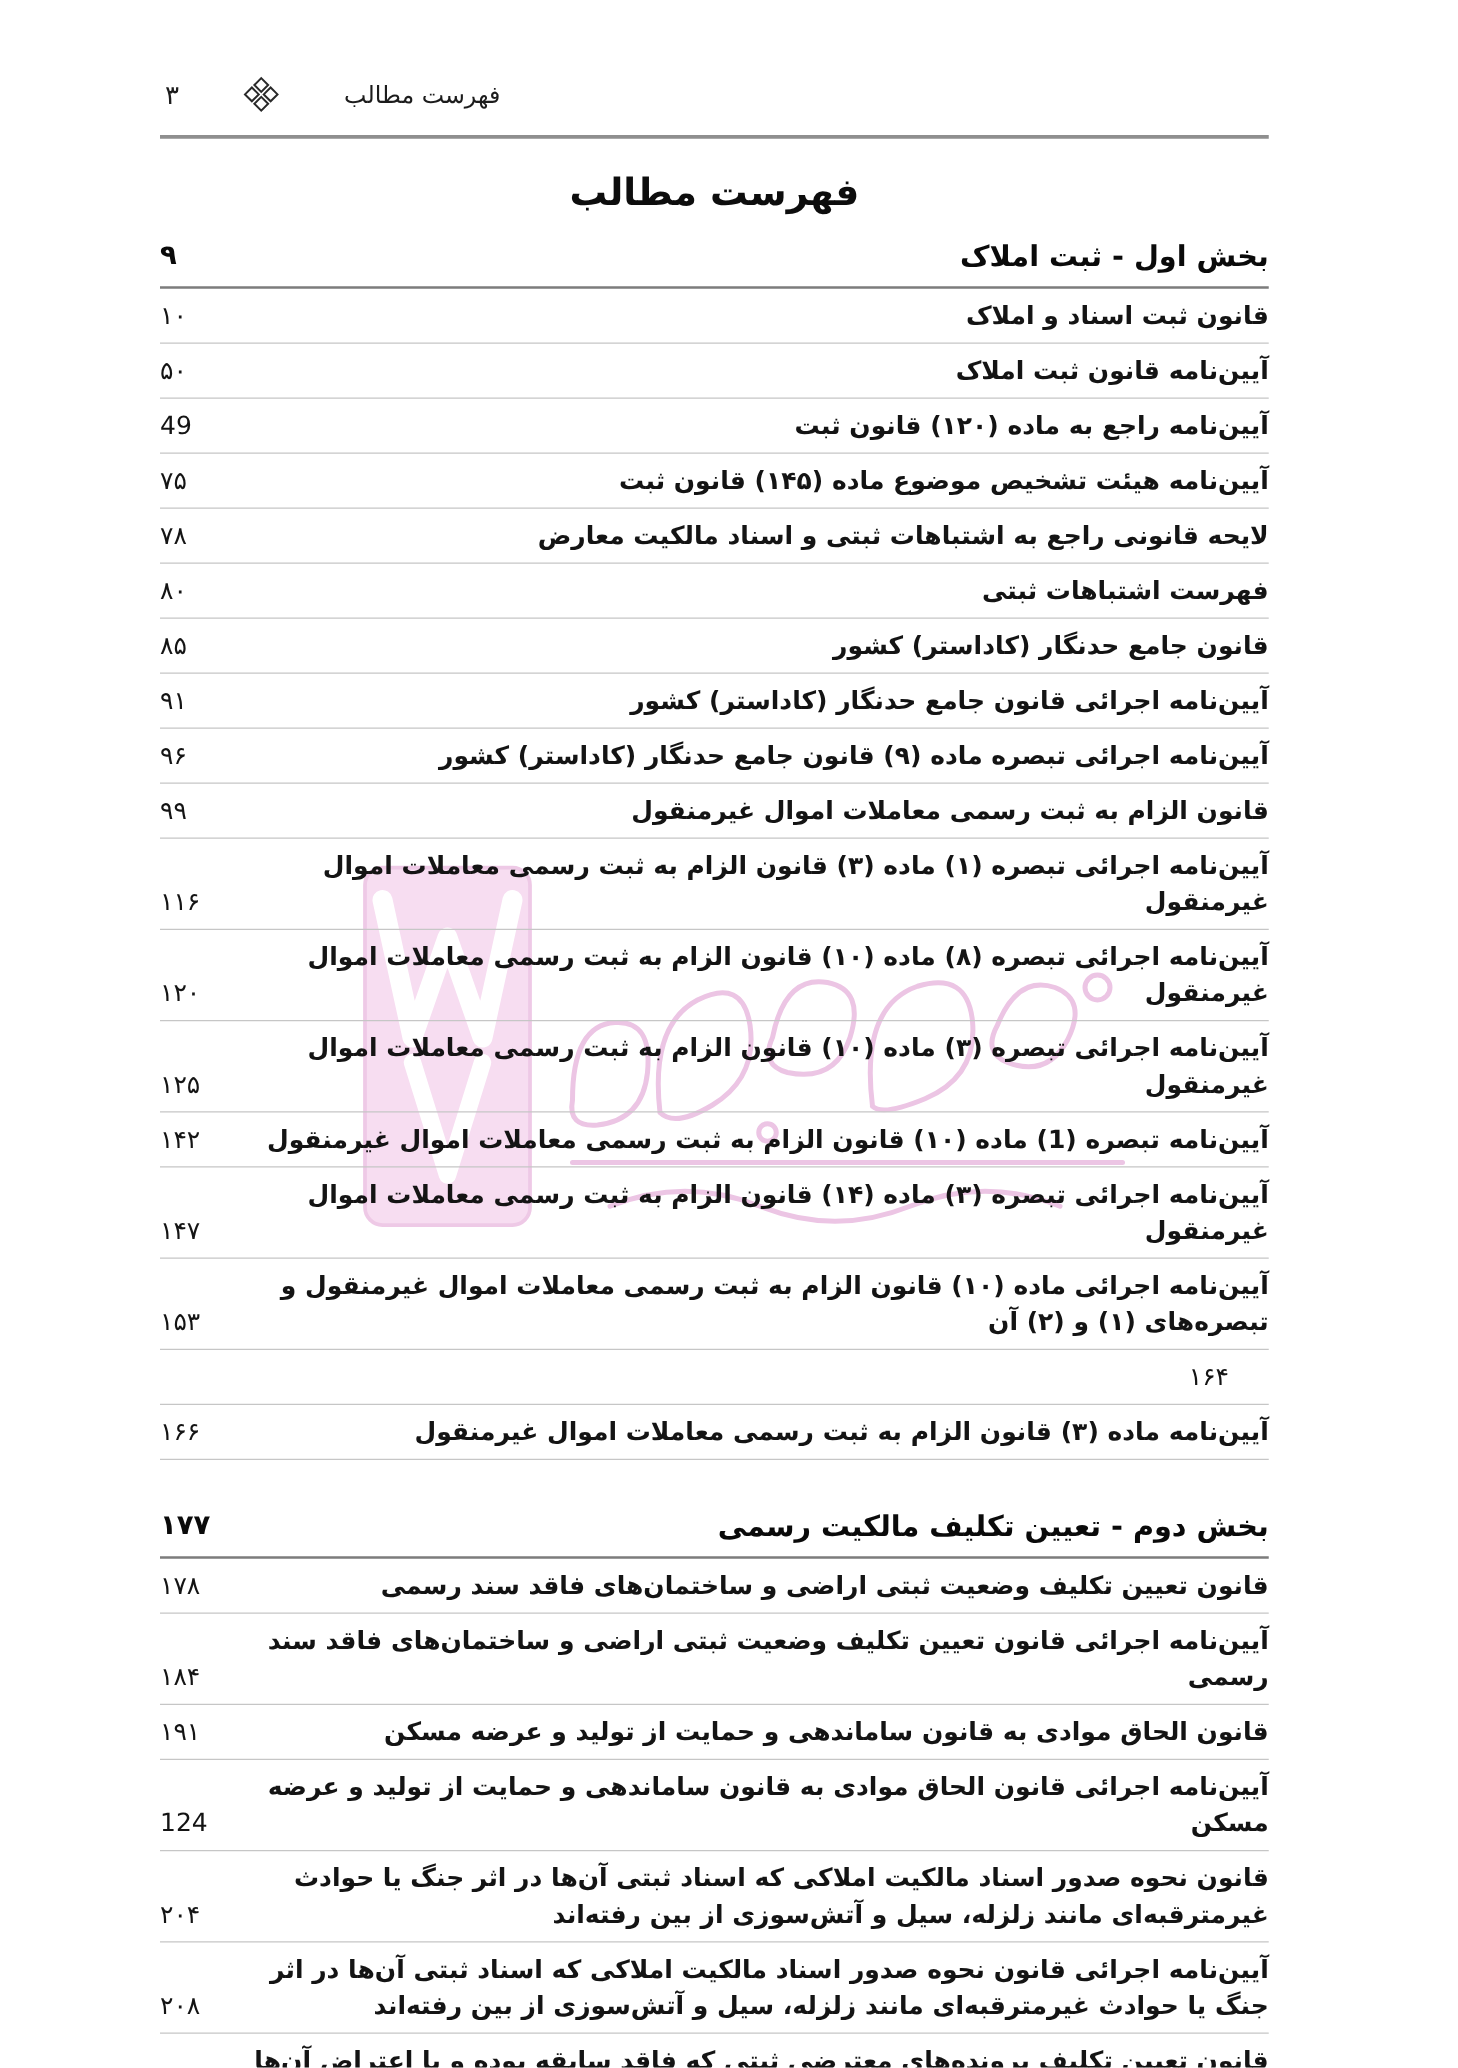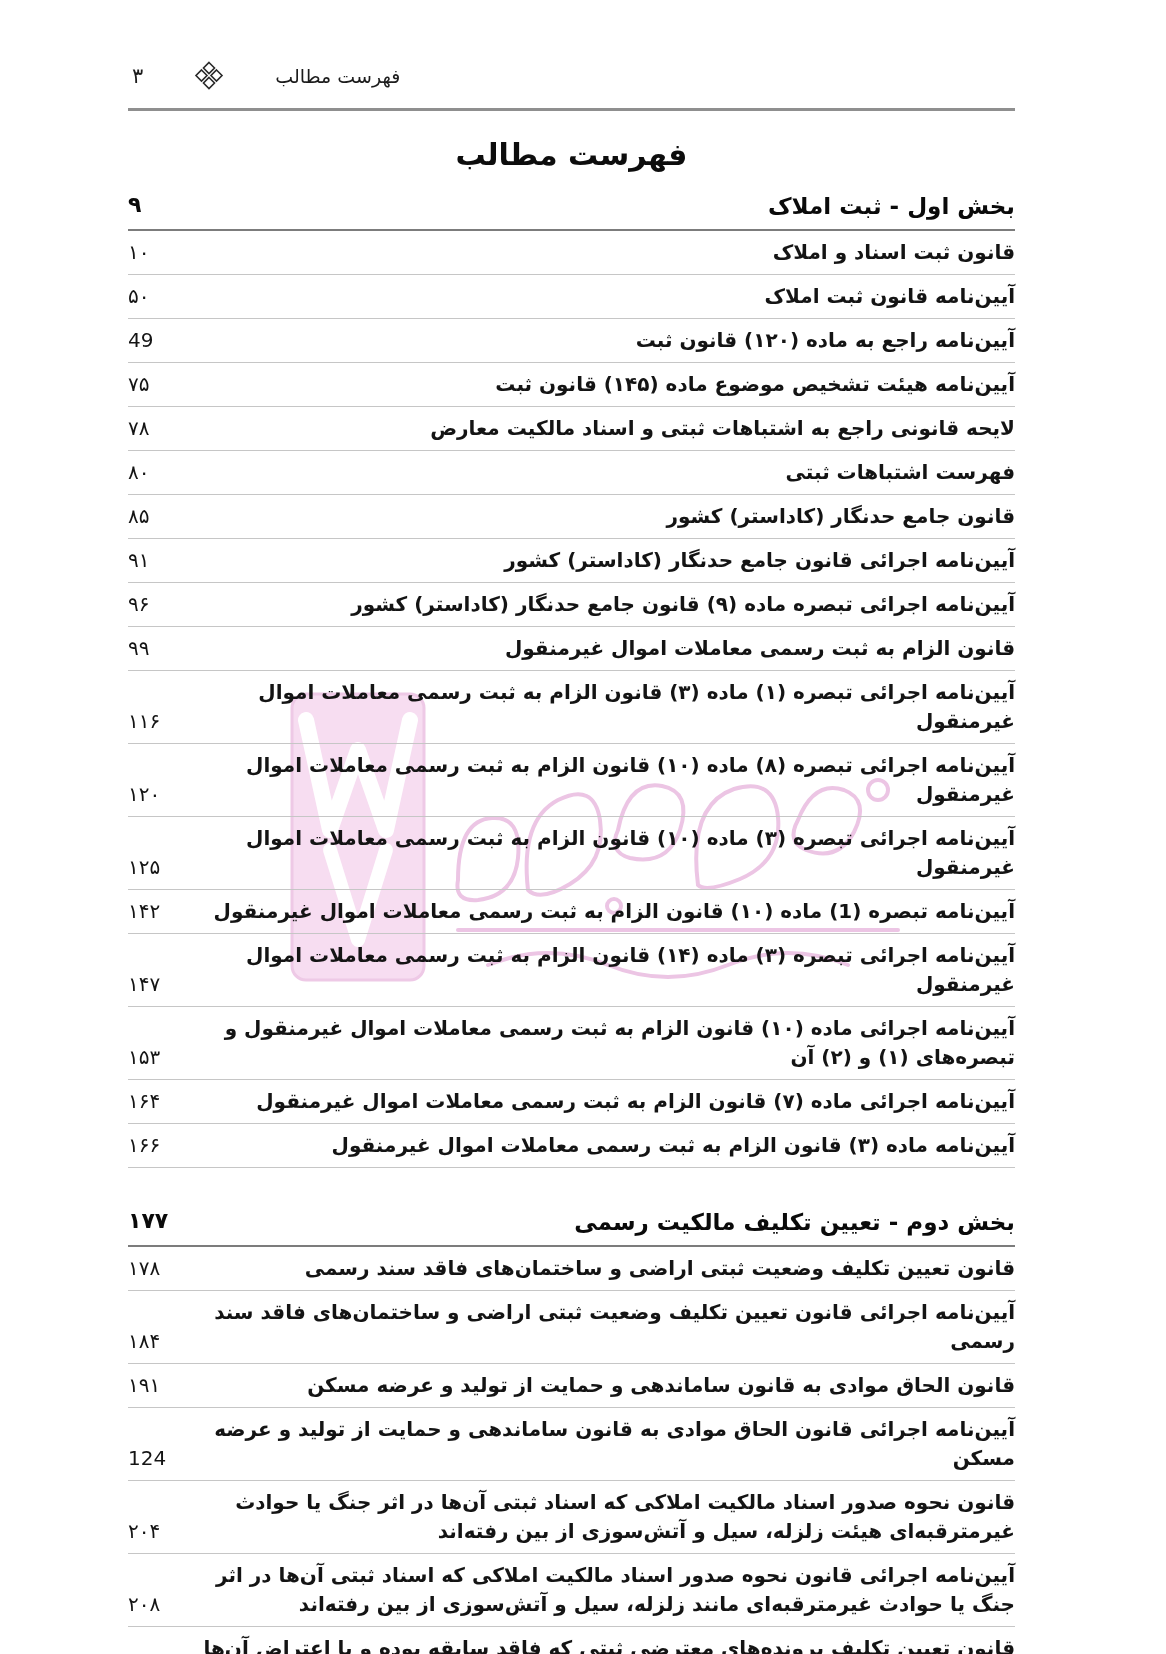--- a/index.html
+++ b/index.html
@@ -156,21 +156,20 @@
     <span class="t">آیین‌نامه اجرائی تبصره (۳) ماده (۱۴) قانون الزام به ثبت رسمی معاملات اموال غیرمنقول</span>
     <span class="num">۱۴۷</span>
   </div>
 
   <div class="entry">
     <span class="t">آیین‌نامه اجرائی ماده (۱۰) قانون الزام به ثبت رسمی معاملات اموال غیرمنقول و تبصره‌های (۱) و (۲) آن</span>
     <span class="num">۱۵۳</span>
   </div>
 
   <div class="entry">
-    <span class="t">آیین‌نامه اجرائی ماده (۷) قانون الزام به ثبت رسمی  معاملات اموال غیرمنقول</span>
     <span class="num">۱۶۴</span>
   </div>
 
   <div class="entry">
     <span class="t">آیین‌نامه ماده (۳) قانون الزام به ثبت رسمی  معاملات اموال غیرمنقول</span>
     <span class="num">۱۶۶</span>
   </div>
 
   <div class="section-head gap">
     <span class="t">بخش دوم - تعیین تکلیف مالکیت رسمی</span>
@@ -191,21 +190,21 @@
     <span class="t">قانون الحاق موادی به قانون ساماندهی و  حمایت از تولید و عرضه مسکن</span>
     <span class="num">۱۹۱</span>
   </div>
 
   <div class="entry">
     <span class="t">آیین‌نامه اجرائی قانون الحاق موادی به  قانون ساماندهی و حمایت از تولید و عرضه مسکن</span>
     <span class="num">124</span>
   </div>
 
   <div class="entry">
-    <span class="t">قانون نحوه صدور اسناد مالکیت املاکی که اسناد ثبتی آن‌ها در اثر جنگ یا حوادث غیرمترقبه‌ای هیئت زلزله، سیل و آتش‌سوزی از بین رفته‌اند</span>
+    <span class="t">قانون نحوه صدور اسناد مالکیت املاکی که اسناد ثبتی آن‌ها در اثر جنگ یا حوادث غیرمترقبه‌ای مانند زلزله، سیل و آتش‌سوزی از بین رفته‌اند</span>
     <span class="num">۲۰۴</span>
   </div>
 
   <div class="entry">
     <span class="t">آیین‌نامه اجرائی قانون نحوه صدور اسناد مالکیت املاکی که اسناد ثبتی آن‌ها در اثر جنگ یا حوادث غیرمترقبه‌ای مانند زلزله، سیل و آتش‌سوزی از بین رفته‌اند</span>
     <span class="num">۲۰۸</span>
   </div>
 
   <div class="entry">
     <span class="t">قانون تعیین تکلیف پرونده‌های معترضی ثبتی که فاقد سابقه بوده و یا اعتراض آن‌ها در مراجع قضائی از بین رفته است</span>

